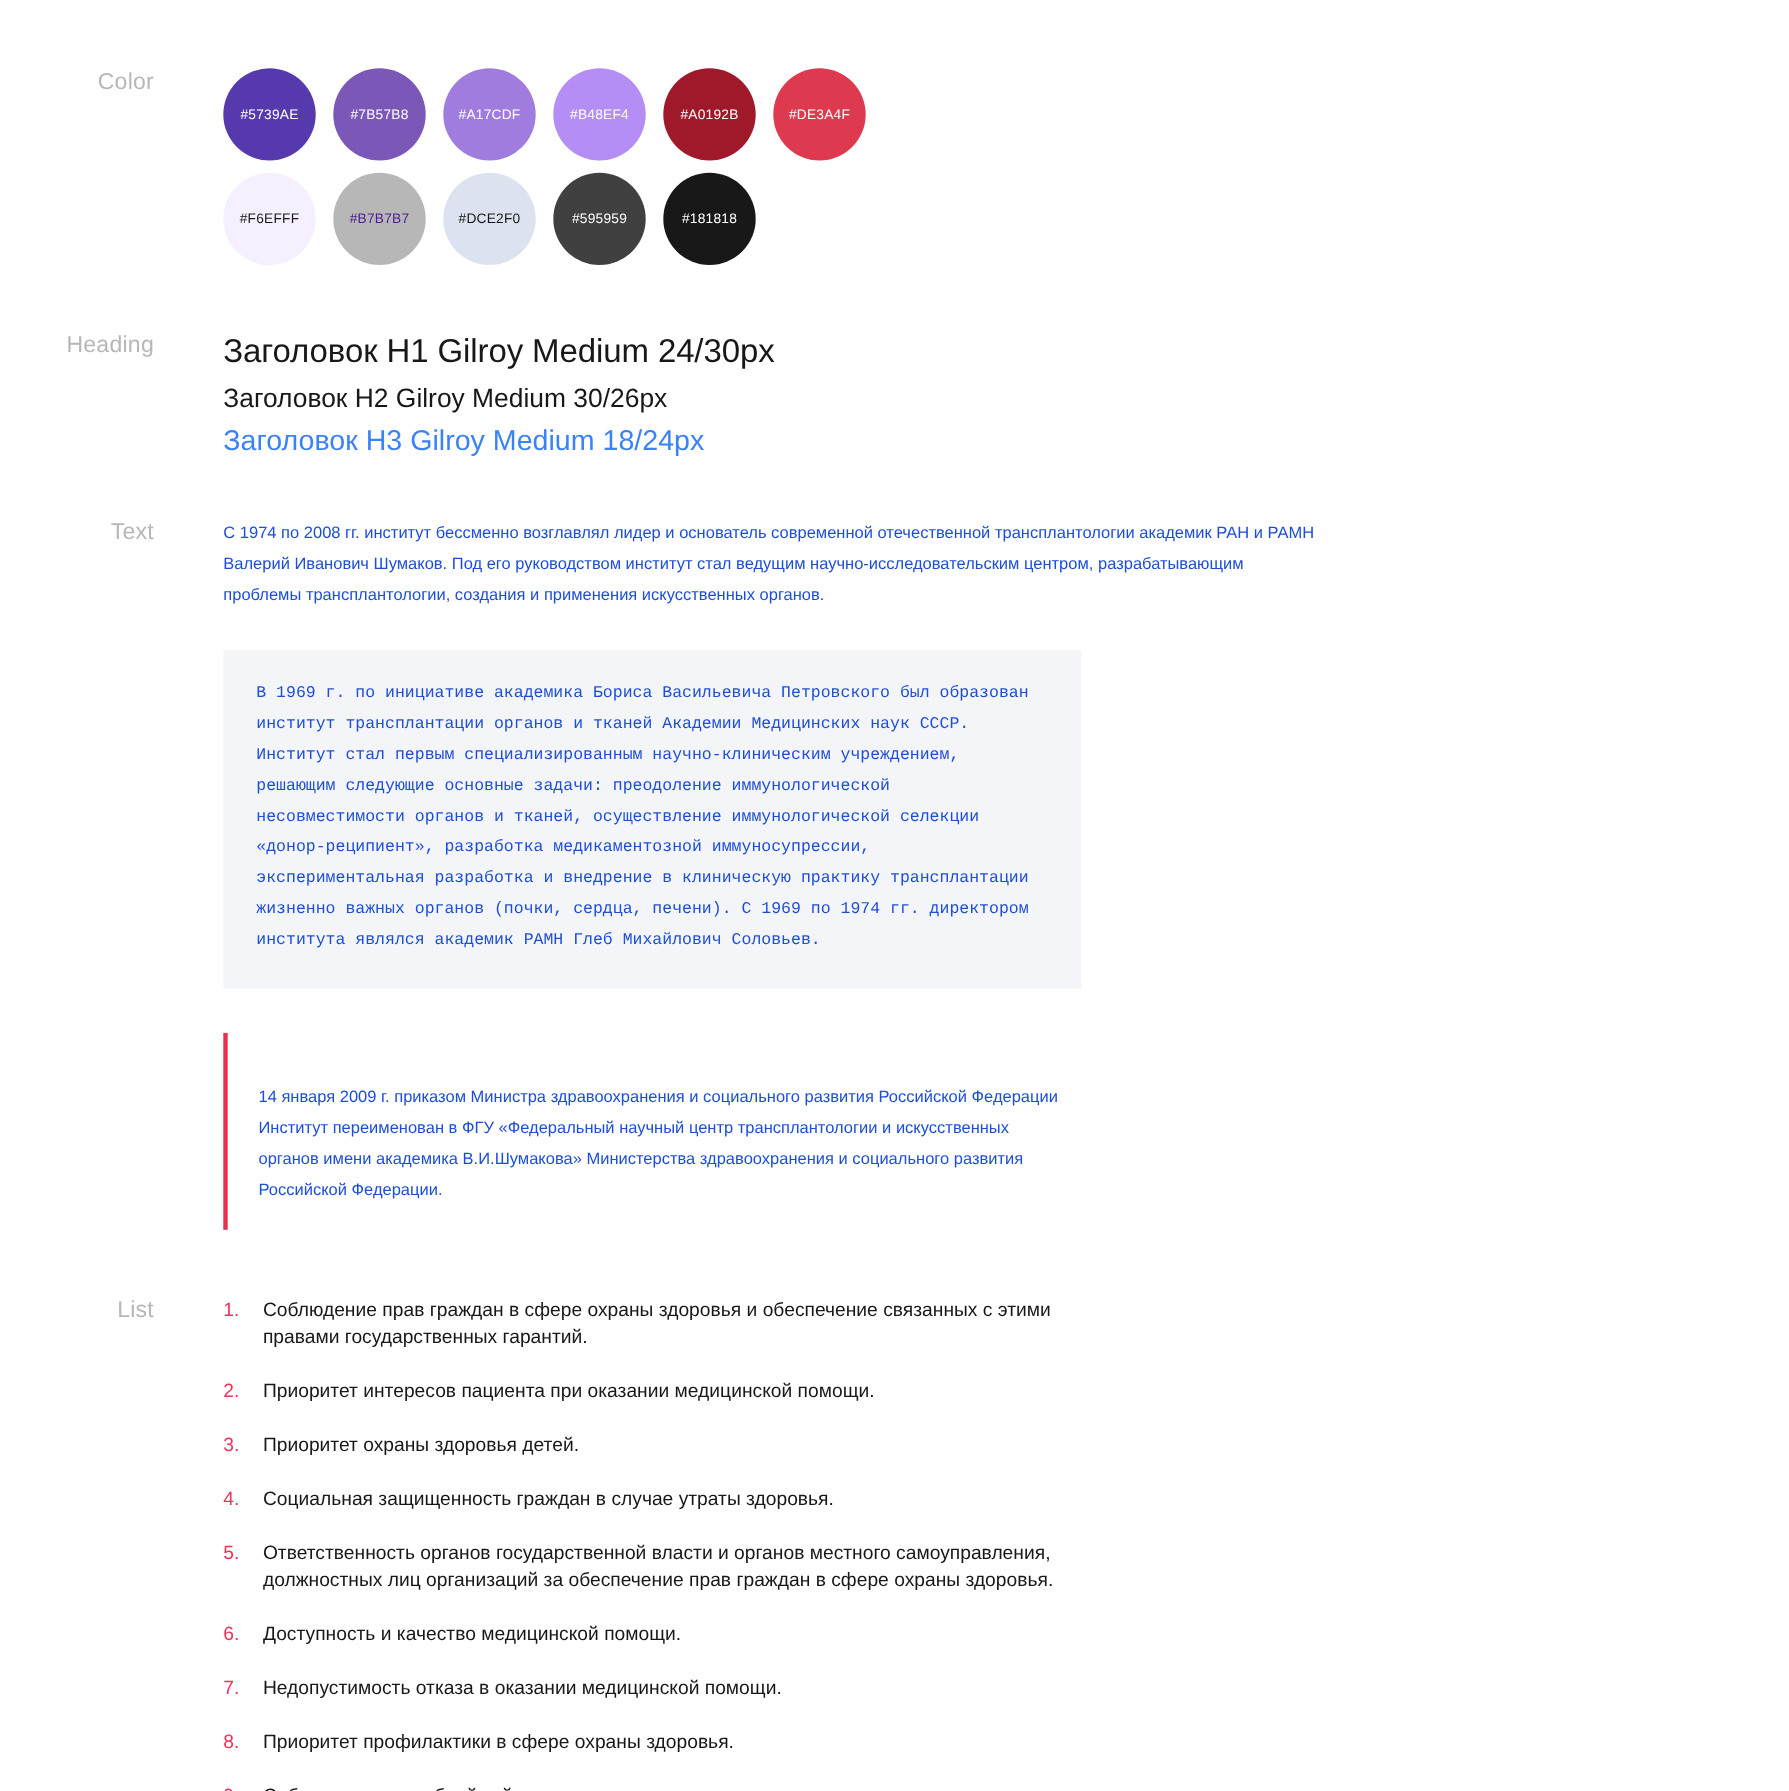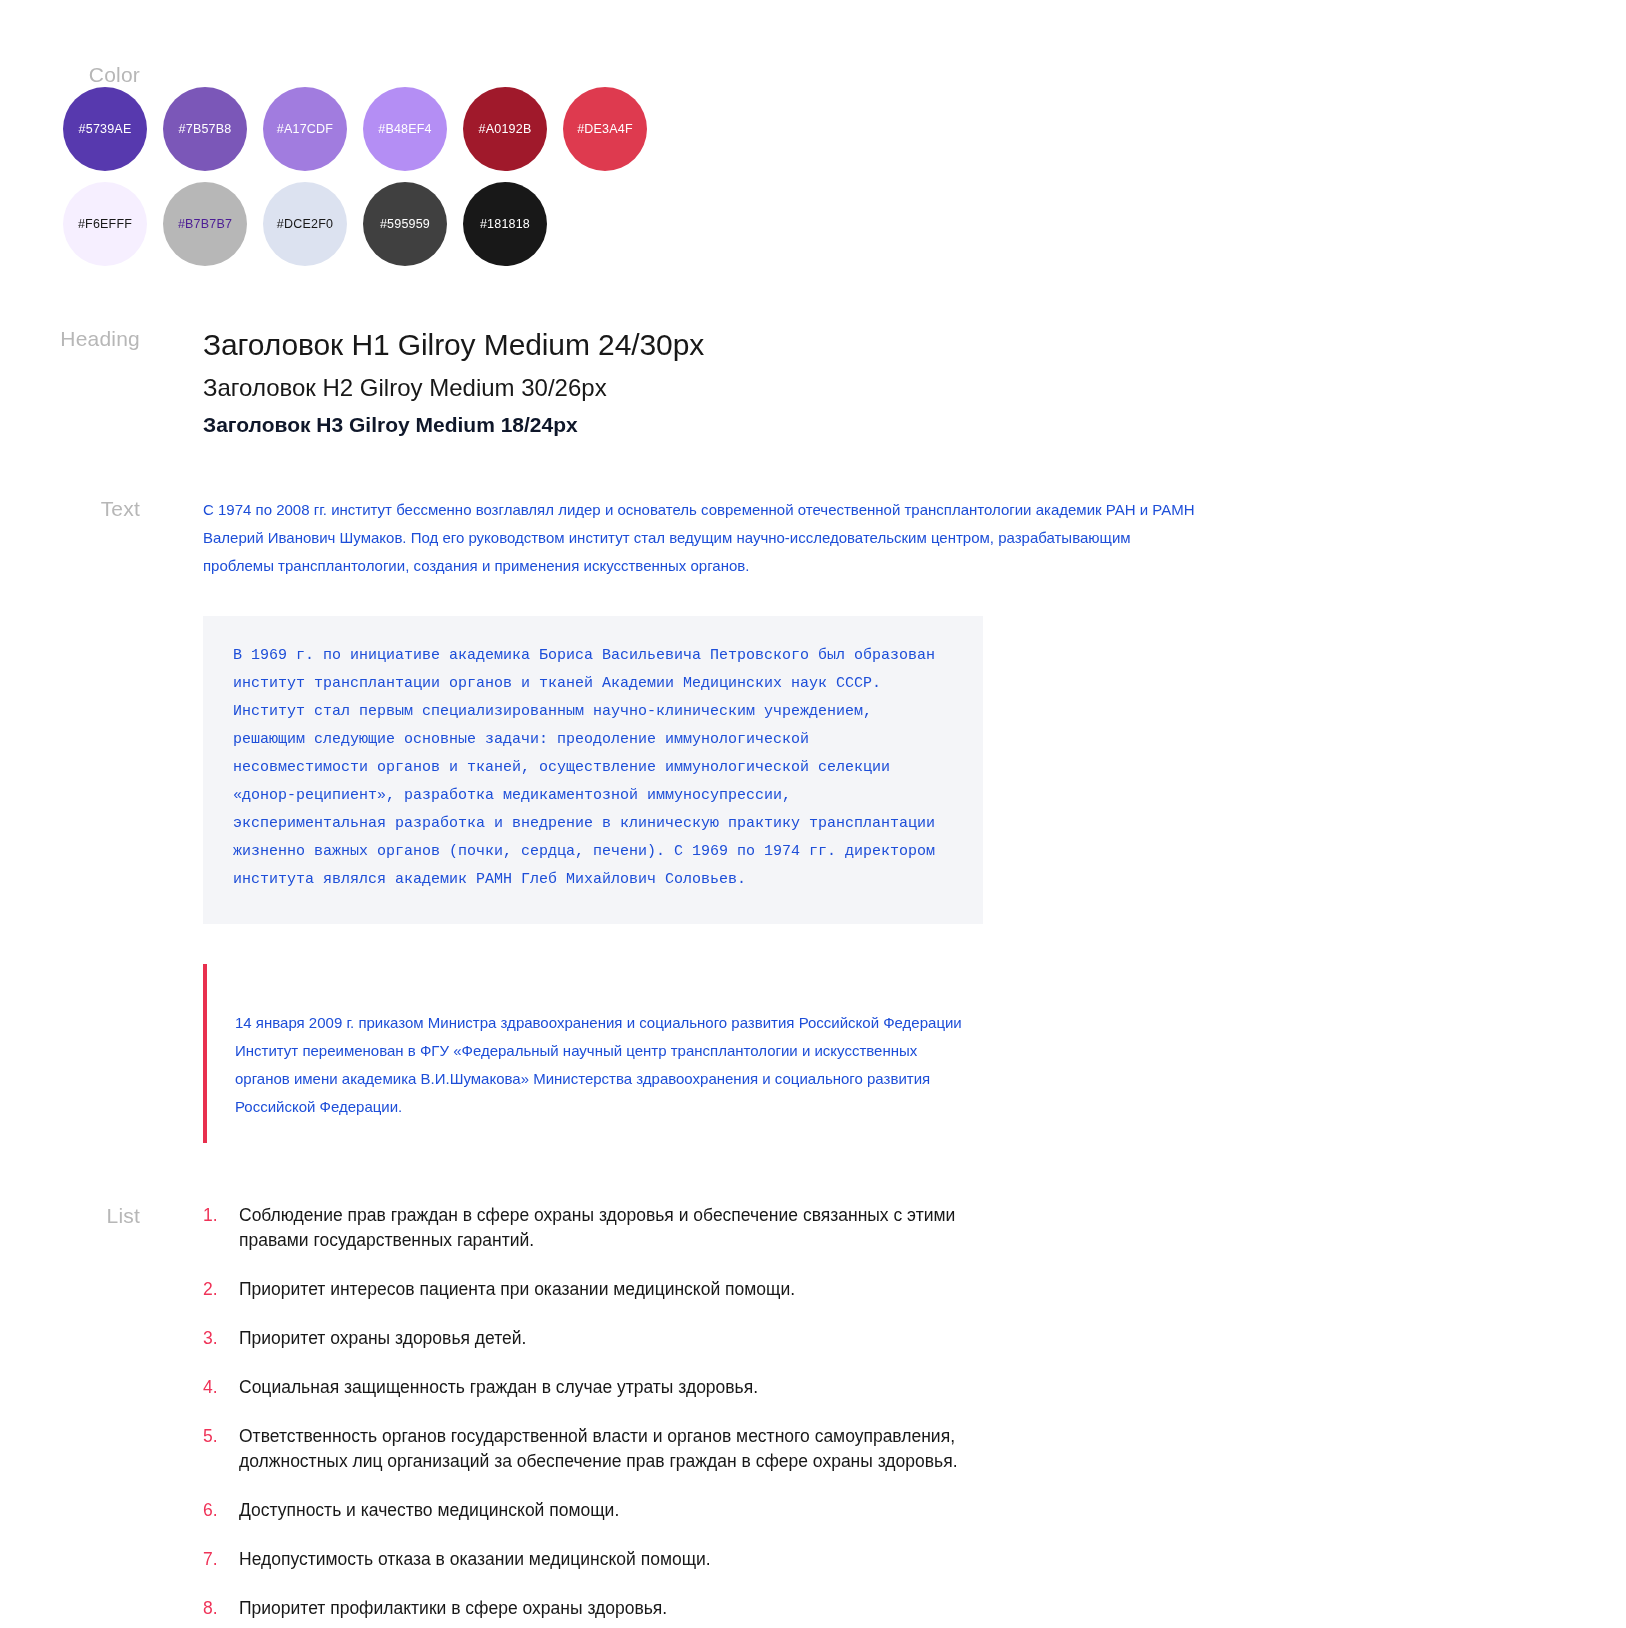--- a/index.html
+++ b/index.html
@@ -38,21 +38,21 @@
     line-height: 1.2;
     letter-spacing: 0.2px;
     font-weight: 400;
   }
   .row-body {
     margin-left: 63px;
     flex: 1;
   }
 
   
-  .color-section { padding-top: 62px; flex-direction: column; }
+  .color-section { padding-top: 62px; }
   .swatch-grid {
     display: flex;
     flex-wrap: wrap;
     width: 620px;
     gap: 0 16px;
   }
   .swatch {
     width: 84px;
     height: 84px;
     border-radius: 50%;
@@ -77,25 +77,25 @@
     letter-spacing: -0.1px;
   }
   .h2 {
     font-size: 24px;
     line-height: 33px;
     font-weight: 400;
     margin: 0 0 6px 0;
     color: #181818;
   }
   .h3 {
-    font-size: 21px;
+    font-size: 26px;
     line-height: 30px;
-    font-weight: 700;
-    margin: 0;
-    color: #0f172a;
+    font-weight: 400;
+    margin: 0;
+    color: #3b82f6;
   }
 
   
   .text-section { margin-top: 56px; }
   .para {
     font-size: 15px;
     line-height: 28px;
     color: #1d4ed8;
     margin: 0;
     max-width: 1000px;

